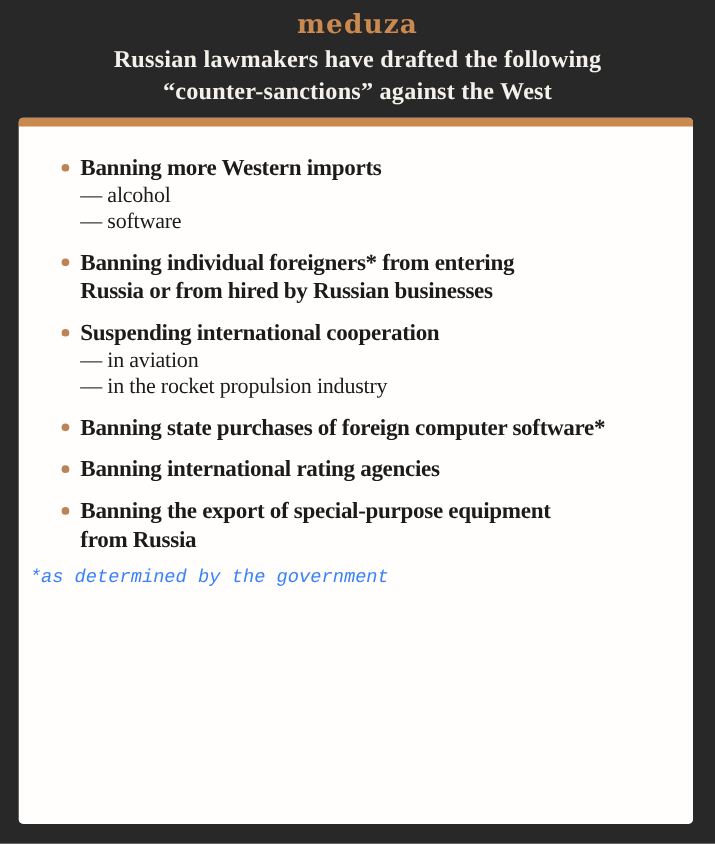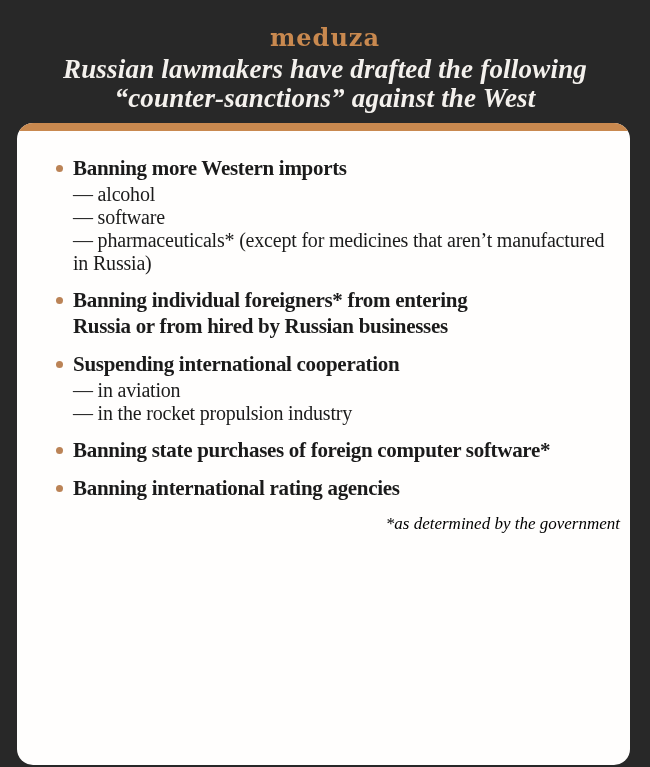--- a/index.html
+++ b/index.html
@@ -10,37 +10,35 @@
     overflow: hidden;
   }
   .header { text-align: center; padding-top: 8px; }
   .logo {
     font-family: "DejaVu Serif", serif;
     font-weight: 700;
     font-size: 24px;
     line-height: 28px;
     color: #c9894f;
     letter-spacing: 1px;
-    margin-top: 16px;
   }
   .title {
     margin: 3px 0 0 0;
-    font-size: 27px;
+    font-size: 22px;
     line-height: 29px;
     font-weight: 700;
     color: #f4f1ed;
     letter-spacing: 0.2px;
-    font-style: italic;
   }
   .title-line { display: block; white-space: nowrap; }
   .card {
     width: 613px; height: 642px;
     margin: 10px 0 0 17px;
     background: #fffefd;
-    border-radius: 16px;
+    border-radius: 4px;
     overflow: hidden;
     box-sizing: border-box;
   }
   .card-bar { height: 8px; background: #c9894f; }
   .card-body { padding: 24px 10px 0 56px; color: #1b1b1b; }
   .item { position: relative; margin-bottom: 12px; }
   .bullet {
     position: absolute; left: -17px; top: 10px;
     width: 7px; height: 7px; border-radius: 50%;
     background: #bb8356;
@@ -54,25 +52,26 @@
   }
   .item-subs { margin-top: 2px; }
   .sub-line {
     font-size: 20px;
     line-height: 23px;
     letter-spacing: -0.2px;
     max-width: 547px;
   }
   .footnote {
     margin: 10px 0 0 -46px;
-    text-align: right;
+    text-align: left;
     font-style: italic;
     font-size: 17px;
     line-height: 21px;
-    color: #000000;
+    color: #3b82f6;
+    font-family: Liberation Mono, monospace;
   }
 </style>
 </head>
 <body>
 
 <div class="page">
   <header class="header">
     <div class="logo">meduza</div>
     <h1 class="title">
       <span class="title-line">Russian lawmakers have drafted the following</span>
@@ -85,21 +84,20 @@
     <div class="card-body">
       <div id="items-container">
   <div class="item">
     <span class="bullet"></span>
     <div class="item-heading">
               <div class="heading-line">Banning more Western imports</div>
             </div>
     <div class="item-subs">
               <div class="sub-line">— alcohol</div>
               <div class="sub-line">— software</div>
-              <div class="sub-line">— pharmaceuticals* (except for medicines that aren’t manufactured in Russia)</div>
             </div>
   </div>
 
   <div class="item">
     <span class="bullet"></span>
     <div class="item-heading">
               <div class="heading-line">Banning individual foreigners* from entering</div>
               <div class="heading-line">Russia or from hired by Russian businesses</div>
             </div>
 
@@ -126,18 +124,26 @@
 
   <div class="item">
     <span class="bullet"></span>
     <div class="item-heading">
               <div class="heading-line">Banning international rating agencies</div>
             </div>
 
   </div>
 
 
+  <div class="item">
+    <span class="bullet"></span>
+    <div class="item-heading">
+              <div class="heading-line">Banning the export of special-purpose equipment</div>
+              <div class="heading-line">from Russia</div>
+            </div>
+
+  </div>
 
 </div>
       <div class="footnote">*as determined by the government</div>
     </div>
   </div>
 </div>
 
 </body></html>

